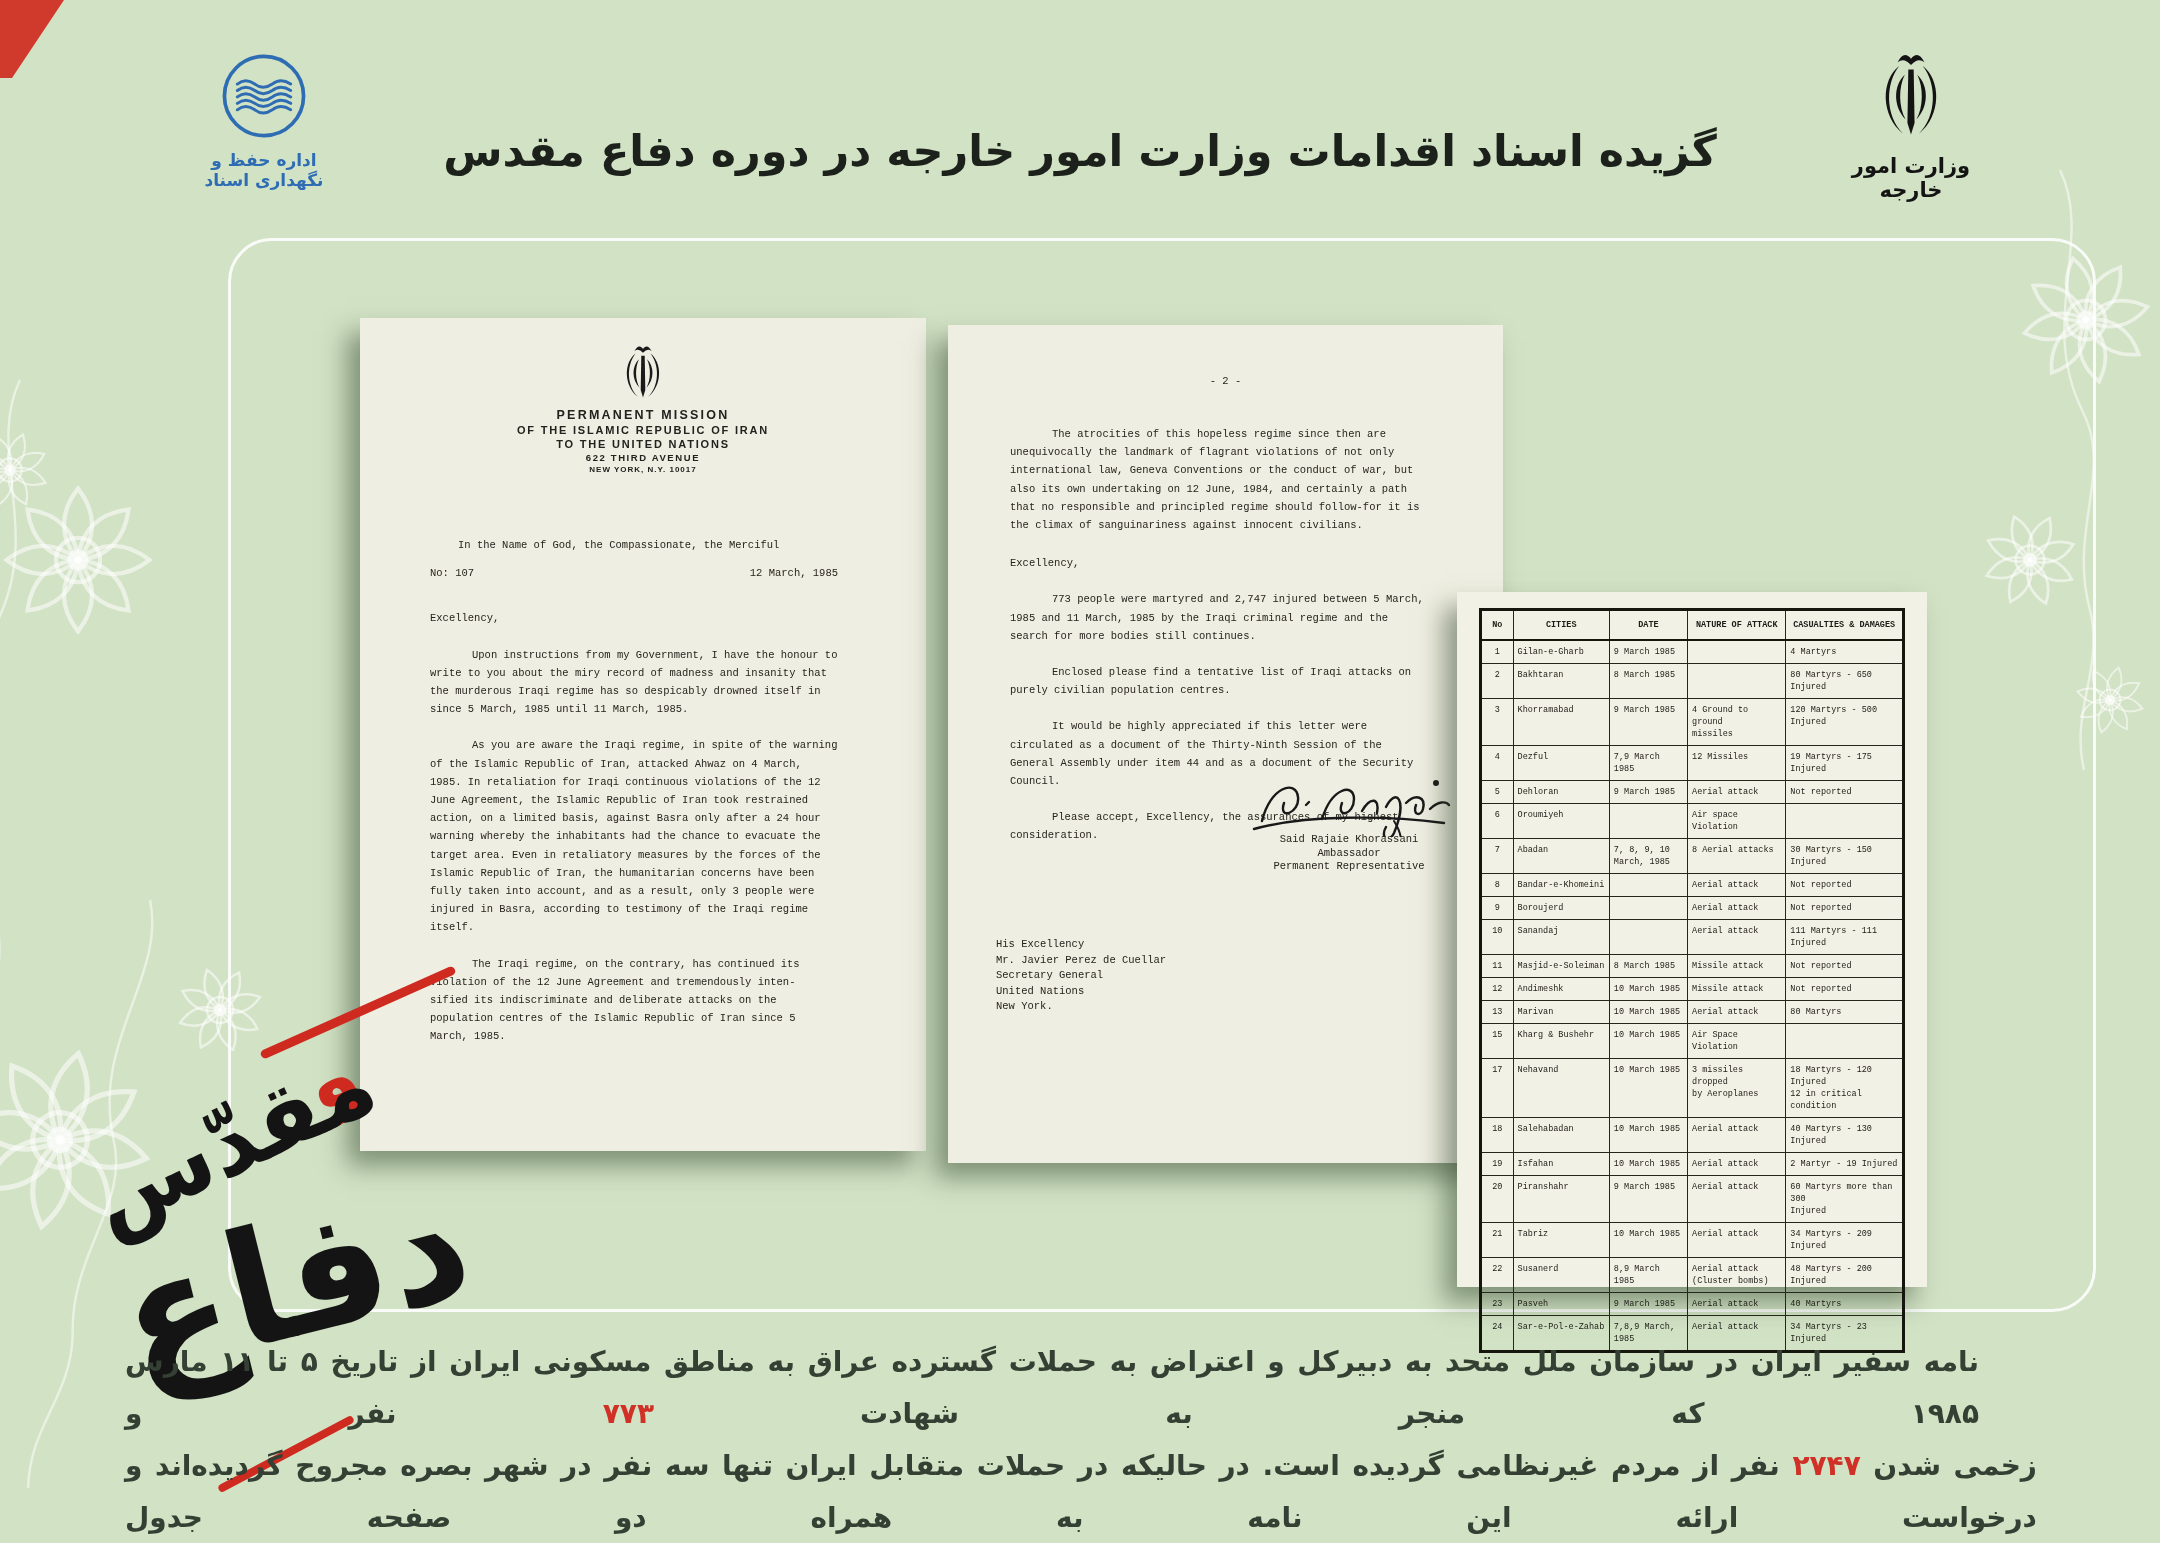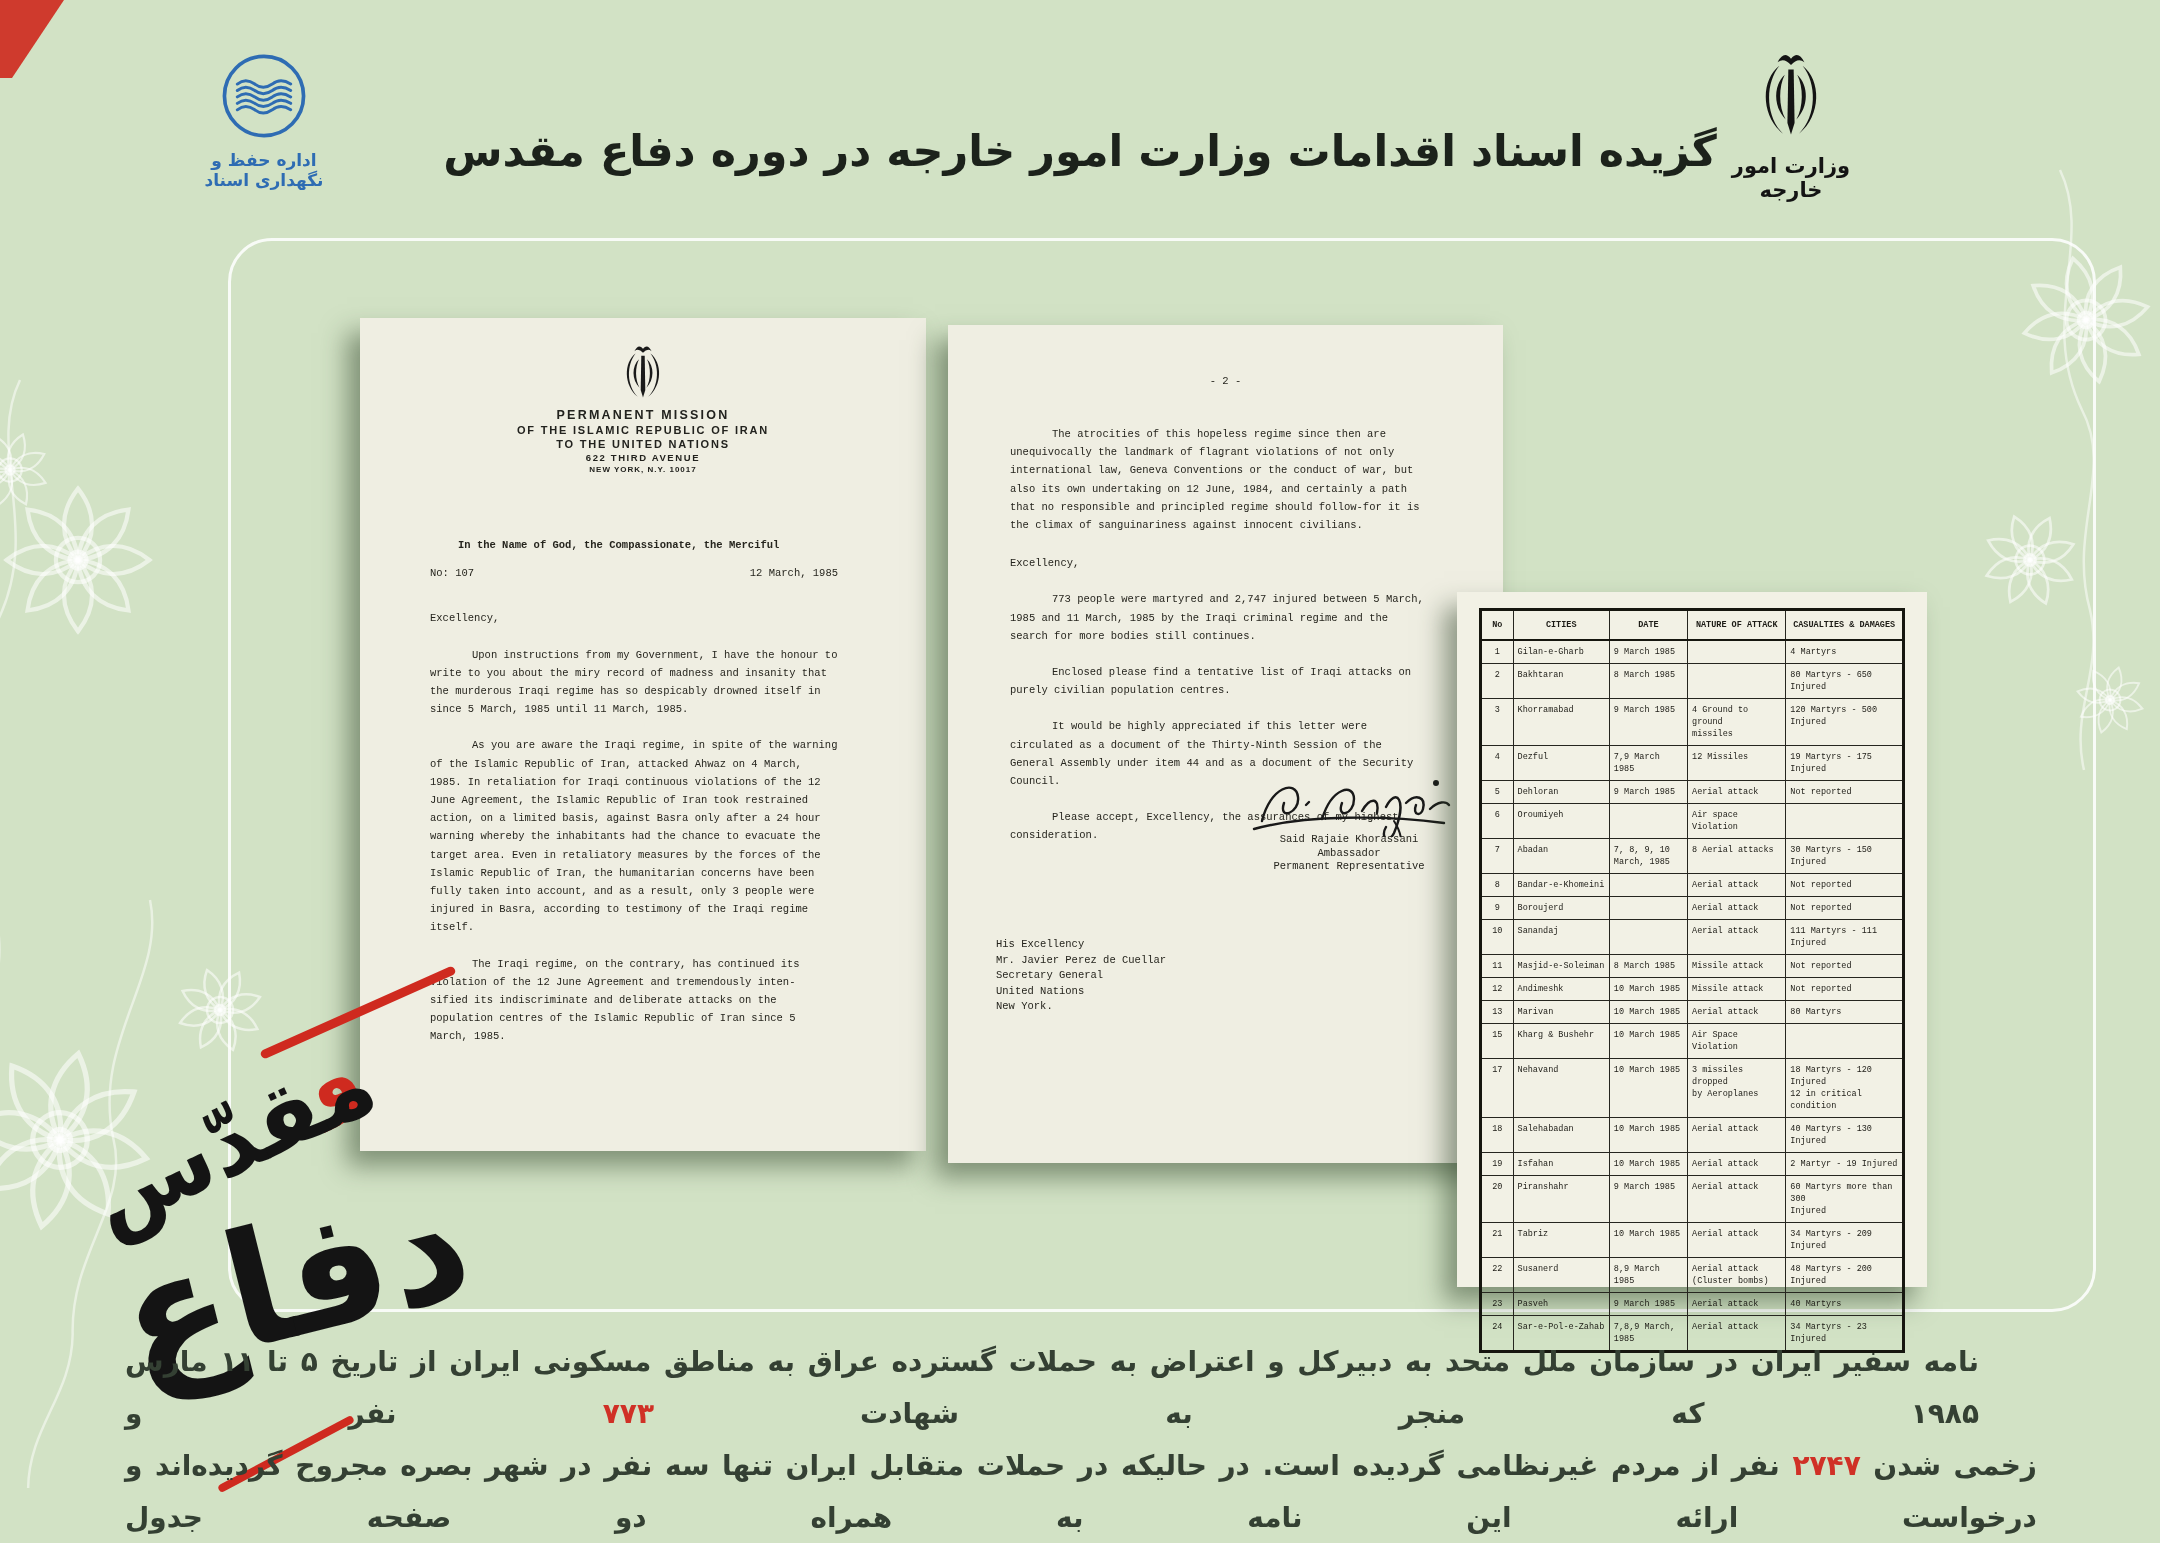--- a/index.html
+++ b/index.html
@@ -10,39 +10,39 @@
   .frame{position:absolute;left:228px;top:238px;width:1862px;height:1068px;
          border:3px solid rgba(255,255,255,.85);border-radius:44px;z-index:2;}
   .corner-red{position:absolute;left:0;top:0;width:96px;height:78px;z-index:7;
               background:#cf3a2d;clip-path:polygon(0 0,64px 0,0 96px);}
   
   .title{position:absolute;left:0;right:0;top:98px;text-align:center;z-index:3;
          font-size:43px;font-weight:bold;color:#1c221b;letter-spacing:0;margin-top:28px;}
   .logo{position:absolute;z-index:3;text-align:center;}
   .logo-left{left:186px;top:50px;width:156px;}
   .logo-left .cap{margin-top:4px;font-size:17px;color:#2e6cb3;font-weight:bold;}
-  .logo-right{left:1716px;top:48px;width:150px;color:#151515;}
+  .logo-right{left:1836px;top:48px;width:150px;color:#151515;}
   .logo-right .cap{margin-top:2px;font-size:21px;font-weight:bold;color:#141414;}
   
   .page{position:absolute;background:#efeee2;box-shadow:-13px 15px 24px rgba(45,65,40,.5);
         color:#26251e;font-family:"Liberation Mono","DejaVu Sans Mono",monospace;}
   .page1{left:360px;top:318px;width:566px;height:833px;z-index:3;}
   .page2{left:948px;top:325px;width:555px;height:838px;z-index:4;}
   .tablepage{left:1457px;top:592px;width:470px;height:695px;z-index:5;background:#f2f1e5;}
   
   .emblem1{position:absolute;left:50%;transform:translateX(-50%);top:24px;color:#1a1a1a;}
   .letterhead{position:absolute;left:0;right:0;top:90px;text-align:center;color:#22221e;
               font-family:"Liberation Sans",sans-serif;font-weight:bold;}
   .lh1{font-size:12.5px;letter-spacing:2.2px;line-height:15px;}
   .lh2,.lh3{font-size:11px;letter-spacing:1.8px;line-height:14px;}
   .lh4{font-size:9.5px;letter-spacing:1.6px;line-height:13px;}
   .lh5{font-size:8px;letter-spacing:1px;line-height:12px;}
   .body1{position:absolute;left:70px;width:408px;top:218px;font-size:10.5px;line-height:18.2px;}
   .body2{position:absolute;left:62px;width:420px;top:100px;font-size:10.5px;line-height:18.2px;}
-  .invocation{text-indent:28px;font-weight:bold;}
+  .invocation{text-indent:28px;}
   .refrow{display:flex;justify-content:space-between;margin-top:10px;}
   .greet{margin-top:27px;}
   .body1 p,.body2 p{margin:18px 0 0 0;text-indent:42px;}
   .pagenum{position:absolute;left:0;right:0;top:50px;text-align:center;font-size:10.5px;}
   .greet2{margin-top:20px;}
   
   .sig{position:absolute;right:18px;top:446px;width:272px;text-align:center;
        font-size:10.5px;line-height:13.5px;}
   .sig .squiggle{display:block;margin:0 auto -4px auto;}
   .addr{position:absolute;left:48px;top:612px;font-size:10.5px;line-height:15.5px;}

